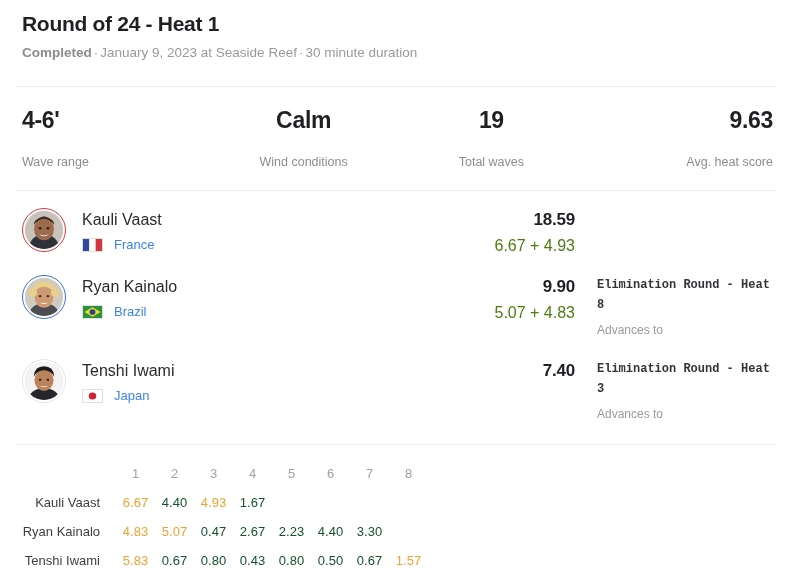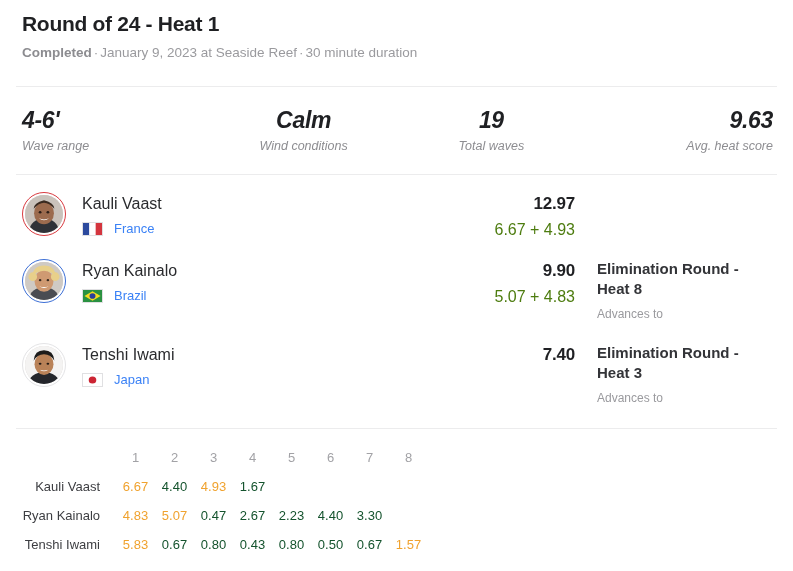--- a/index.html
+++ b/index.html
@@ -36,36 +36,35 @@
     height: 1px;
     background: #ececed;
     margin: 0 0 0 0;
   }
   .divider.d1 { margin-top: 24px; }
 
   
   .stats {
     display: flex;
     padding: 19px 4px 0 6px;
-    font-style: italic;
   }
   .stat { flex: 1; }
   .stat.s1 { text-align: left; }
   .stat.s2 { text-align: center; }
   .stat.s3 { text-align: center; }
   .stat.s4 { text-align: right; }
   .stat-value {
     font-size: 23px;
     font-weight: bold;
     color: #1f2023;
     letter-spacing: -0.3px;
     line-height: 28px;
   }
   .stat-label {
-    margin-top: 4px;
+    margin-top: 20px;
     font-size: 12.5px;
     color: #8d8d91;
     line-height: 16px;
   }
   .divider.d2 { margin-top: 20px; }
 
   
   .athletes { padding: 4px 0 0 0; }
   .athlete {
     display: flex;
@@ -139,24 +138,25 @@
     line-height: 16px;
   }
 
   .advances {
     width: 200px;
     flex: 0 0 200px;
     padding-left: 22px;
     padding-top: 1px;
   }
   .advances-title {
-    font-size: 15px;
+    font-size: 12px;
     font-weight: bold;
     color: #333438;
     line-height: 20px;
+    font-family: Liberation Mono, monospace;
   }
   .advances-label {
     margin-top: 7px;
     font-size: 12px;
     color: #9a9a9e;
     line-height: 16px;
   }
 
   .divider.d3 { margin-top: 14px; }
 
@@ -246,21 +246,21 @@
             <svg viewBox="0 0 21 14" preserveAspectRatio="none">
               <rect width="7" height="14" x="0" fill="#2c4a9e"></rect>
               <rect width="7" height="14" x="7" fill="#ffffff"></rect>
               <rect width="7" height="14" x="14" fill="#d4353e"></rect>
             </svg>
           </span>
           <span class="country-name">France</span>
         </div>
       </div>
       <div class="score-block">
-        <div class="score-total">12.97</div>
+        <div class="score-total">18.59</div>
         <div class="score-breakdown">6.67 + 4.93</div>
       </div>
       <div class="advances">
         <div class="advances-title"></div>
         <div class="advances-label"></div>
       </div>
     </div>
 
     <div class="athlete">
       <div class="avatar-wrap ring-blue">

